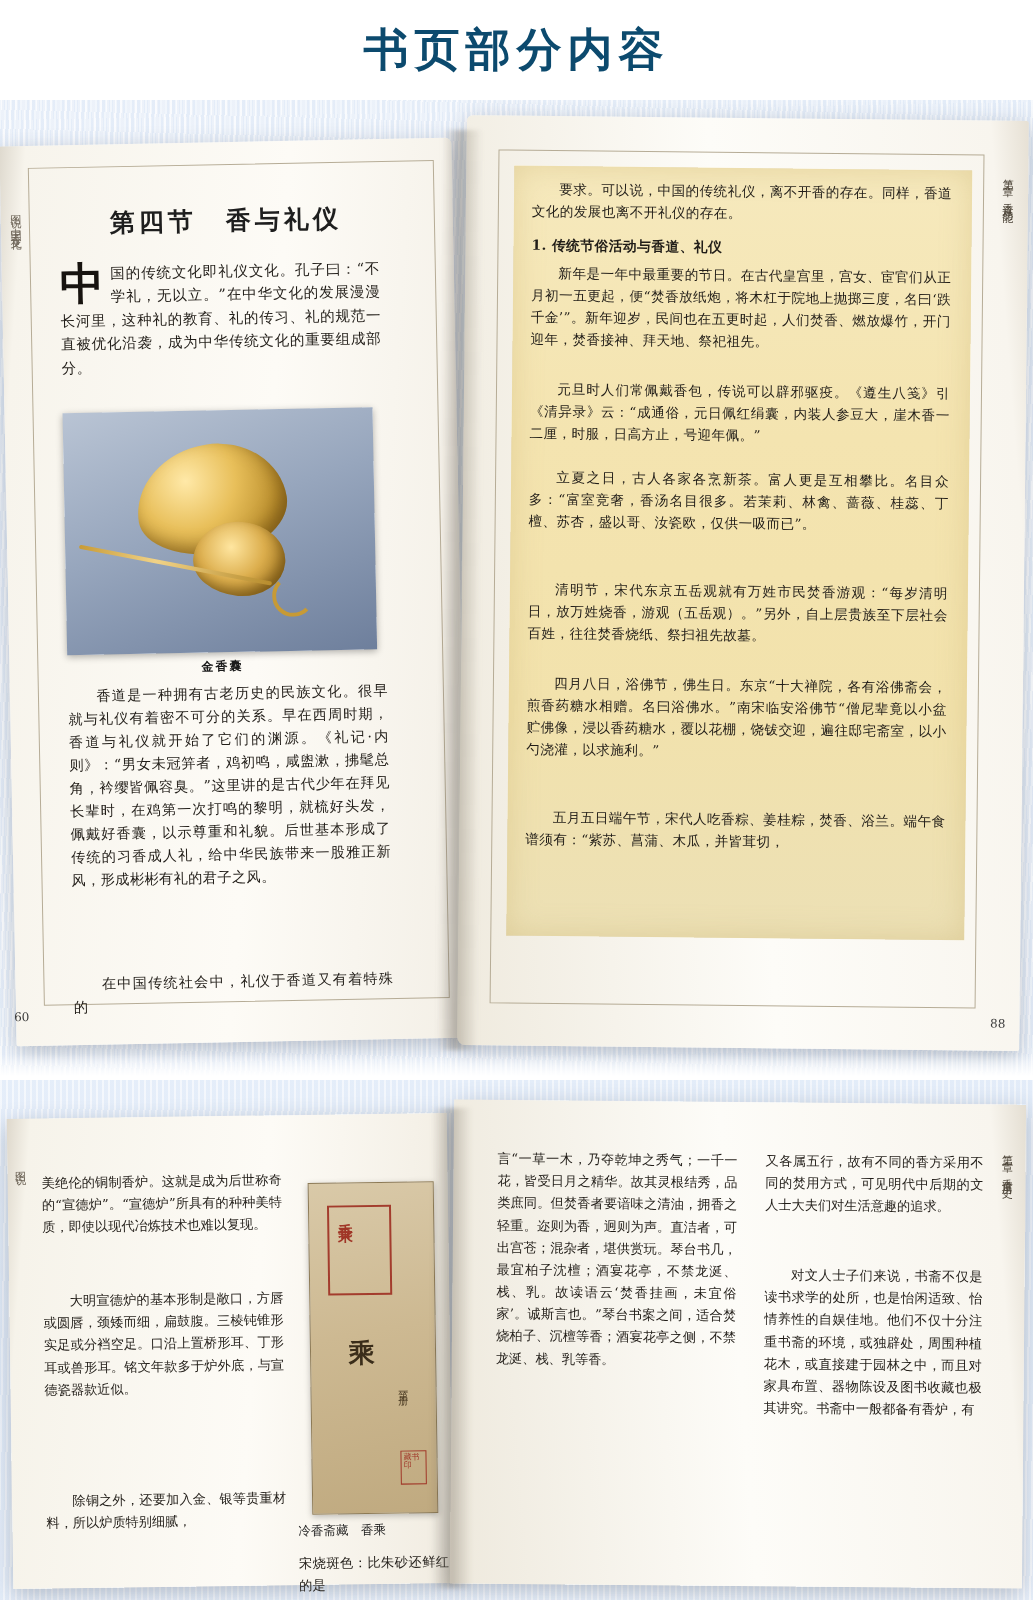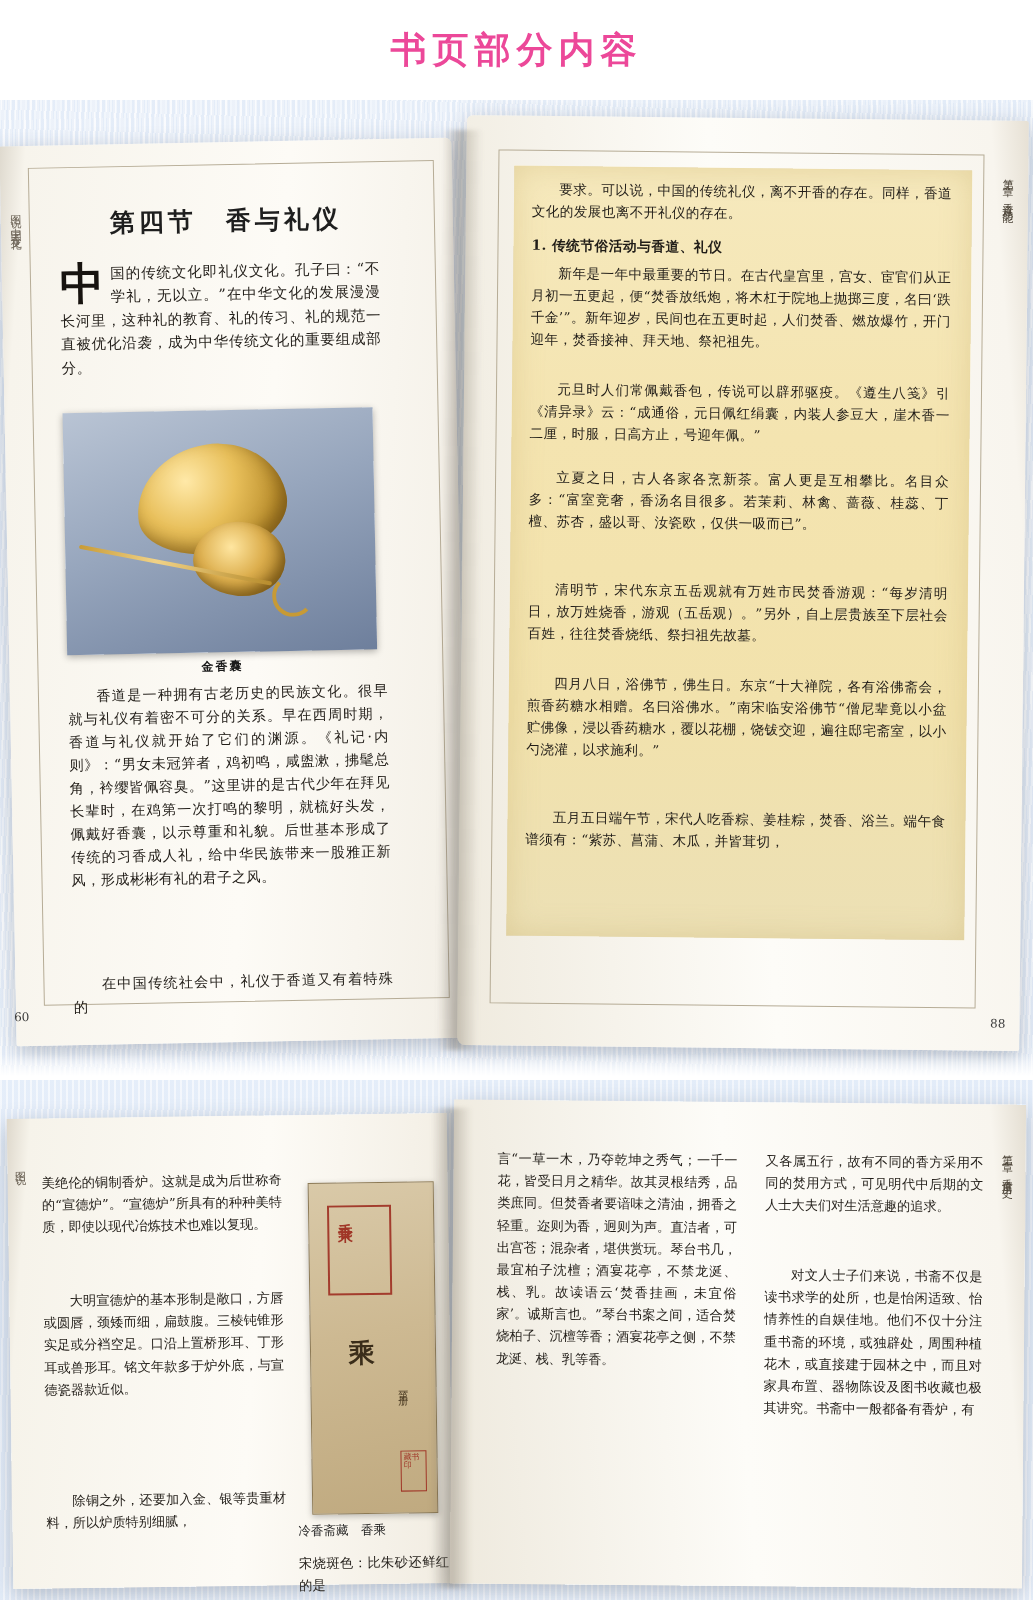--- a/index.html
+++ b/index.html
@@ -19,23 +19,23 @@
   .page-heading {
     width: 100%;
     height: 100px;
     display: flex;
     align-items: center;
     justify-content: center;
     background: #ffffff;
   }
   .page-heading .title {
     font-family: "DejaVu Serif", serif;
-    font-size: 36px;
+    font-size: 45px;
     letter-spacing: 6px;
-    color: #ec4899;
+    color: #0c4a6e;
     font-weight: 600;
   }
 
   
   .photo {
     position: relative;
     width: 1033px;
     overflow: hidden;
   }
   .photo-1 { height: 980px; }
@@ -282,21 +282,21 @@
     left: 84px; top: 200px;
     writing-mode: vertical-rl;
     font-family: "DejaVu Serif", serif;
     font-size: 10px;
     color: #4a3a22;
     letter-spacing: 3px;
   }
   .cover-stamp {
     position: absolute;
     left: 88px; top: 268px;
-    width: 26px; height: 41px;
+    width: 26px; height: 34px;
     border: 1px solid #a03527;
     color: #a03527;
     font-family: "DejaVu Serif", serif;
     font-size: 8px;
     line-height: 1;
     padding: 2px;
     box-sizing: border-box;
     letter-spacing: 0;
   }
   .cap2 {

